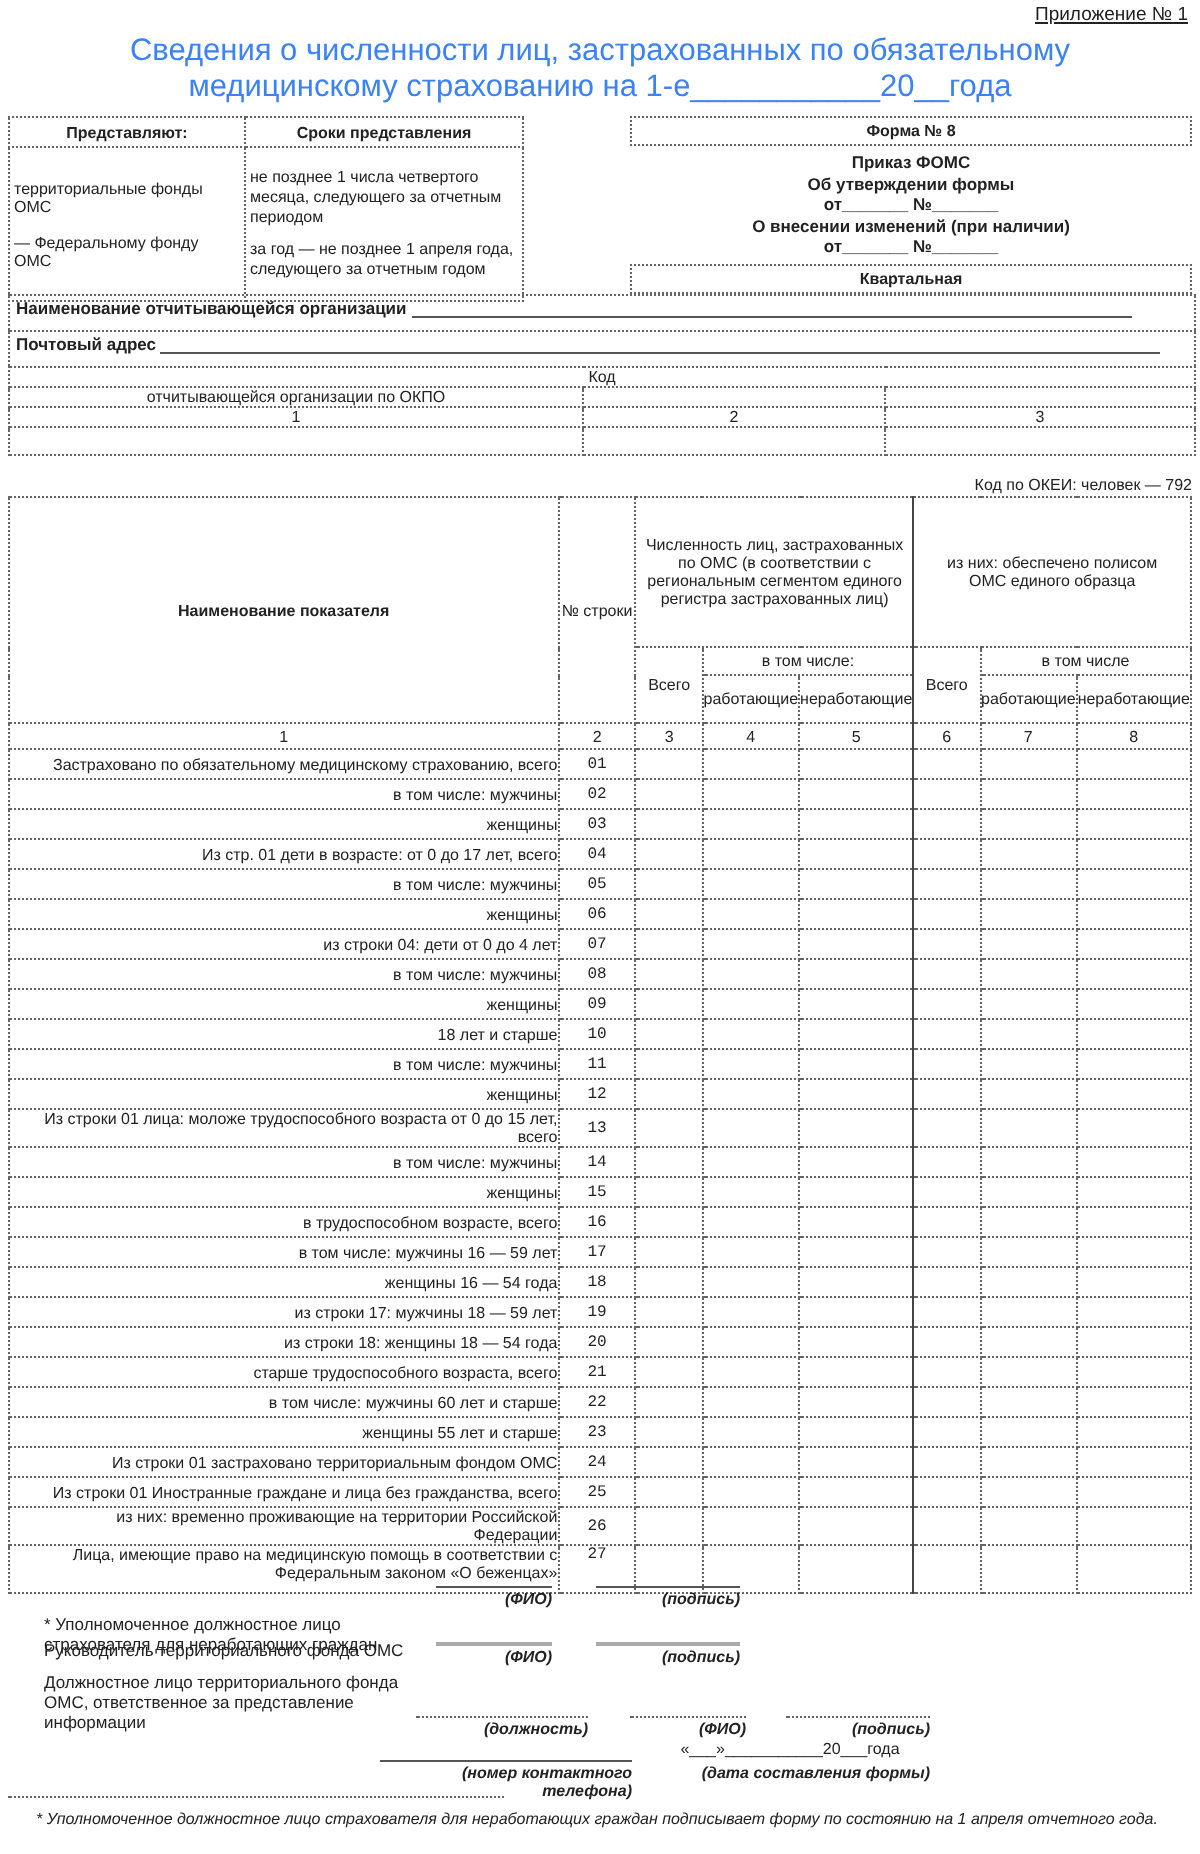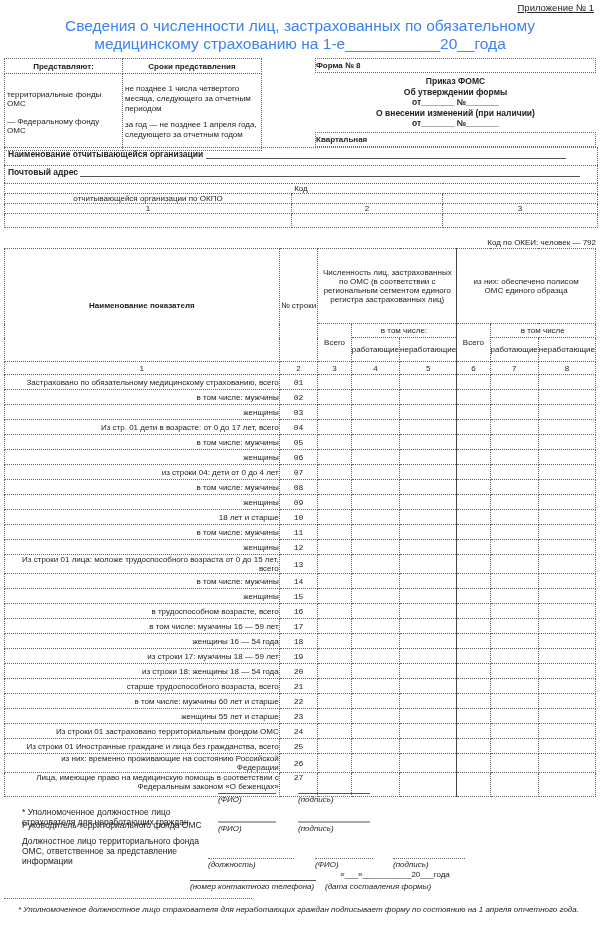--- a/index.html
+++ b/index.html
@@ -10,21 +10,21 @@
   .title { left: 0; width: 600px; top: 17px; text-align: center; font-size: 15.5px; line-height: 18px; color: #3b82f6; }
 
   table { border-collapse: collapse; }
   td { border: 1px dotted #666; }
 
   .pres { left: 4px; top: 58px; width: 258px; height: 93px; }
   .pres td { font-size: 8px; vertical-align: middle; padding: 1px 2px; }
   .pres .hd { font-weight: bold; text-align: center; height: 15px; }
 
   .forma { left: 315px; top: 58px; width: 281px; }
-  .forma .box { border: 1px dotted #666; text-align: left; font-weight: bold; font-size: 8px; height: 15px; line-height: 13px; }
+  .forma .box { border: 1px dotted #666; text-align: center; font-weight: bold; font-size: 8px; height: 15px; line-height: 13px; }
   .forma .ord { text-align: center; font-size: 8.5px; line-height: 10.5px; padding: 3px 0; font-weight: bold; }
 
   .org { left: 4px; top: 147px; width: 594px; }
   .org .row { border: 1px dotted #666; border-bottom: none; height: 18px; padding: 1px 3px; font-size: 8.5px; font-weight: bold; }
   .org .line { display: inline-block; border-bottom: 1px solid #555; height: 9px; vertical-align: bottom; }
   .org table { width: 100%; }
   .org table td { font-size: 8px; text-align: center; height: 10px; line-height: 9px; }
 
   .okei { right: 4px; top: 238px; font-size: 8px; }
 
@@ -36,21 +36,21 @@
   .main .cn { width: 37px; }
   .main tbody.body td { height: 15px; }
   .main tbody.body td.lbl { padding-left: 2px; text-align: right; }
   .main tbody.body td.lbl.ind1 { padding-left: 21px; }
   .main tbody.body td.lbl.ind2 { padding-left: 76px; }
   .main tbody.body td.num { text-align: center; font-family: Liberation Mono, monospace; }
   .main .solid-r { border-right: 1px solid #444; }
   .sig-label { font-size: 8.5px; line-height: 10px; }
   .uline { border-top: 1px solid #555; }
   .dline { border-top: 1px dotted #666; }
-  .cap { font-style: italic; text-align: left; font-size: 8px; }
+  .cap { font-style: italic; text-align: right; font-size: 8px; font-weight: bold; }
   .foot { left: 4px; top: 905px; width: 592px; font-size: 8px; font-style: italic; line-height: 10px; text-indent: 14px; }
 </style>
 </head>
 <body>
 
 <div class="abs appendix">Приложение № 1</div>
 <div class="abs title">
   <div>Сведения о численности лиц, застрахованных по обязательному</div>
   <div>медицинскому страхованию на 1-е___________20__года</div>
 </div>
@@ -397,21 +397,21 @@
         <td class="lbl">Из строки 01 Иностранные граждане и лица без гражданства, всего</td>
         <td class="num">25</td>
         <td></td>
         <td></td>
         <td class="solid-r"></td>
         <td></td>
         <td></td>
         <td></td>
       </tr>
       <tr>
-        <td class="lbl ind1">из них: временно проживающие на состоянию Российской Федерации</td>
+        <td class="lbl ind1">из них: временно проживающие на территории Российской Федерации</td>
         <td class="num">26</td>
         <td></td>
         <td></td>
         <td class="solid-r"></td>
         <td></td>
         <td></td>
         <td></td>
       </tr>
       <tr>
         <td class="lbl" style="height: 24px; vertical-align: top;">Лица, имеющие право на медицинскую помощь в соответствии с Федеральным законом «О беженцах»</td>

